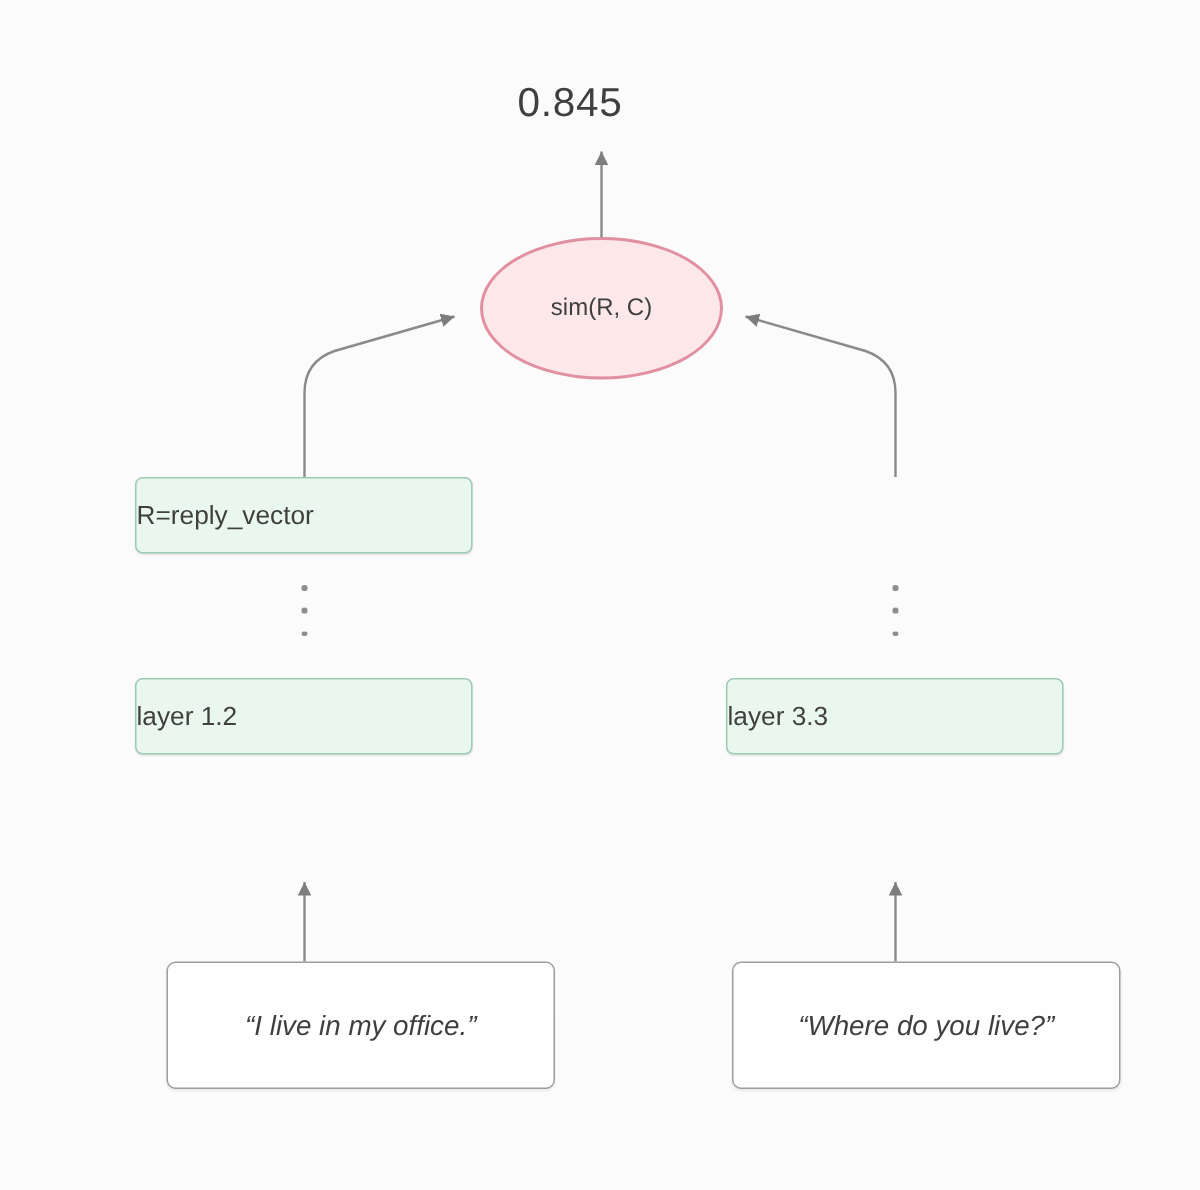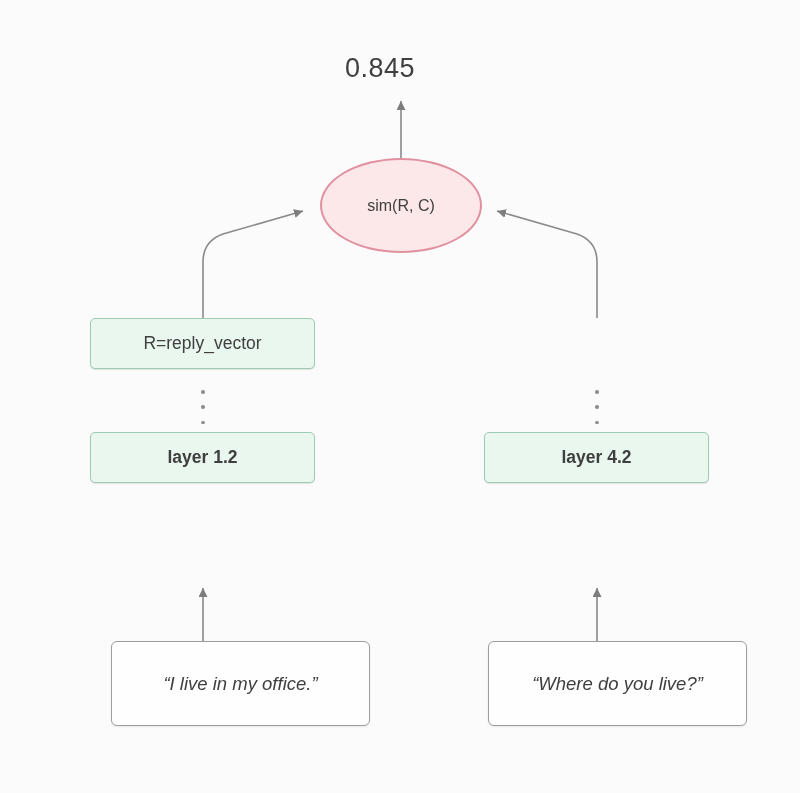--- a/index.html
+++ b/index.html
@@ -54,29 +54,29 @@
     display:flex;align-items:center;justify-content:center;
     font-size:16px;
     color:var(--text);
   }
   .gbox{
     position:absolute;
     width:223px;height:49px;
     background:var(--box-fill);
     border:1.5px solid var(--box-border);
     border-radius:5px;
-    display:flex;align-items:center;justify-content:center;
+    display:flex;align-items:center;
     font-size:17.5px;
     color:var(--text);
     box-shadow:0 1px 1px rgba(0,0,0,0.10);
   }
   .col-left{left:90px;}
   .col-right{left:484px;}
   .row-vec{top:318px;}
-  .row-layer-top{top:432px;font-weight:bold;}
+  .row-layer-top{top:452px;}
   .row-layer-bottom{top:517px;}
   .dots{
     position:absolute;
     top:390px;width:4px;height:34px;
     display:flex;flex-direction:column;justify-content:space-between;align-items:center;
   }
   .dots-left{left:201px;}
   .dots-right{left:595px;}
   .dots i{
     display:block;width:3.5px;height:3.5px;border-radius:50%;
@@ -134,21 +134,21 @@
   <div class="dots dots-right">
     <i></i>
       <i></i>
       <i></i>
   </div>
 
   <div class="gbox col-left row-layer-top">
     <span>layer 1.2</span>
   </div>
   <div class="gbox col-right row-layer-top">
-    <span>layer 4.2</span>
+    <span>layer 3.3</span>
   </div>
 
   <div class="inputbox input-left">
     <span>“I live in my office.”</span>
   </div>
   <div class="inputbox input-right">
     <span>“Where do you live?”</span>
   </div>
 
 </div>

